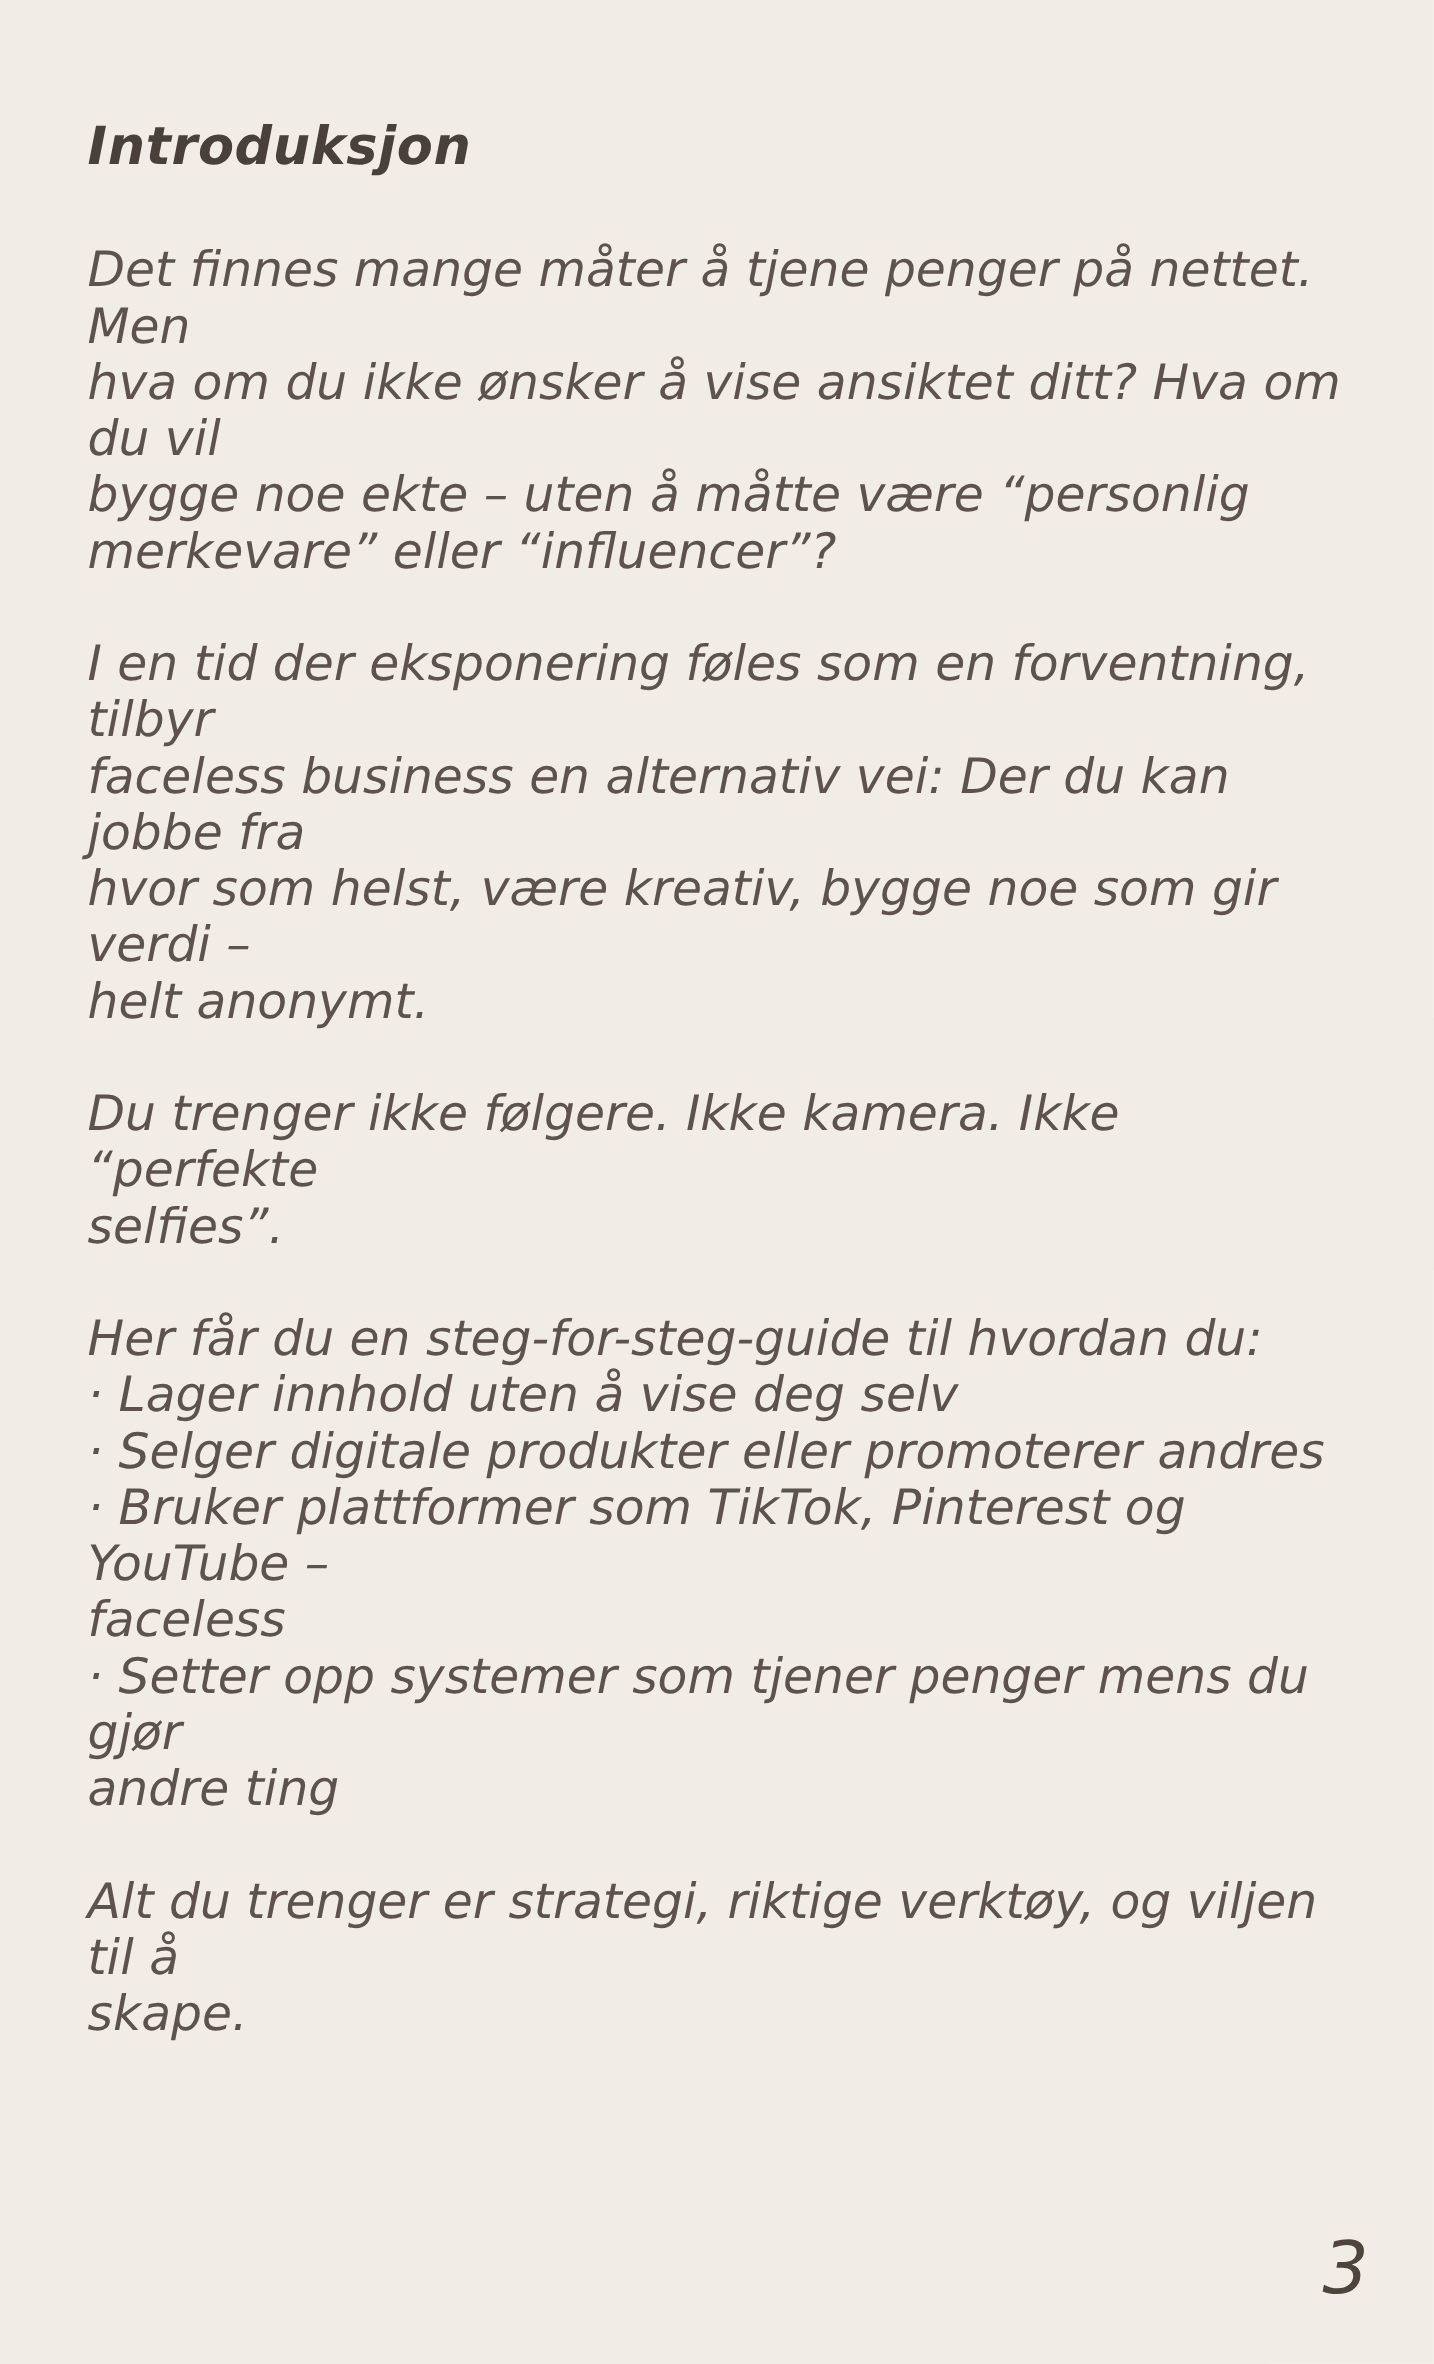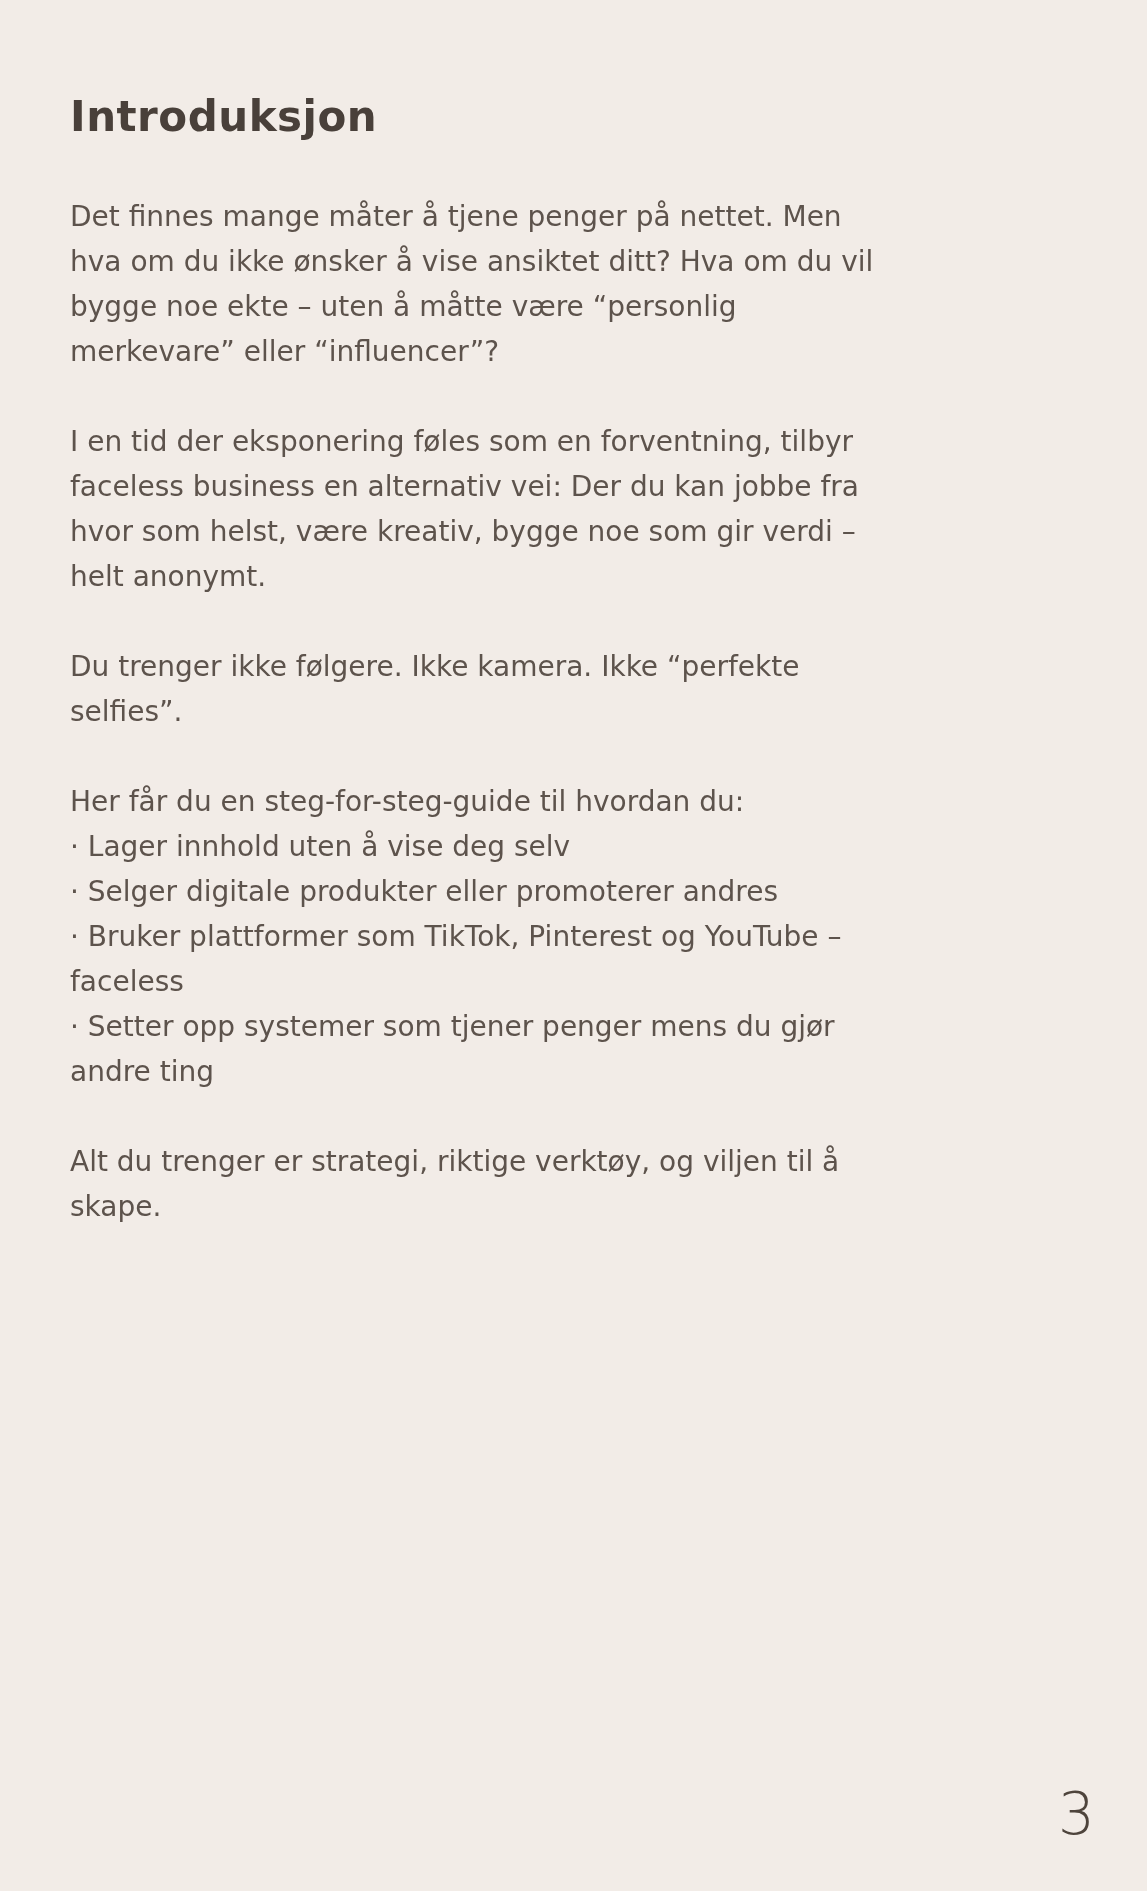--- a/index.html
+++ b/index.html
@@ -7,38 +7,39 @@
     padding: 0;
   }
   .page {
     position: relative;
     width: 1147px;
     height: 1891px;
     background: #f2ece7;
     font-family: "DejaVu Sans", "Liberation Sans", sans-serif;
     overflow: hidden;
     box-sizing: border-box;
+    font-style: italic;
   }
   .content {
     position: absolute;
     left: 70px;
     top: 0;
     width: 1015px;
   }
   h1.page-title {
     margin: 92px 0 0 0;
     font-size: 42px;
     line-height: 1.2;
     font-weight: 700;
     color: #49403a;
     letter-spacing: 0.5px;
   }
   p.body-para {
     margin: 45px 0 0 0;
-    font-size: 28px;
+    font-size: 39px;
     line-height: 45px;
     font-weight: 400;
     color: #5d534c;
     white-space: pre-line;
   }
   p.body-para.first {
     margin-top: 52px;
   }
   .page-number {
     position: absolute;

